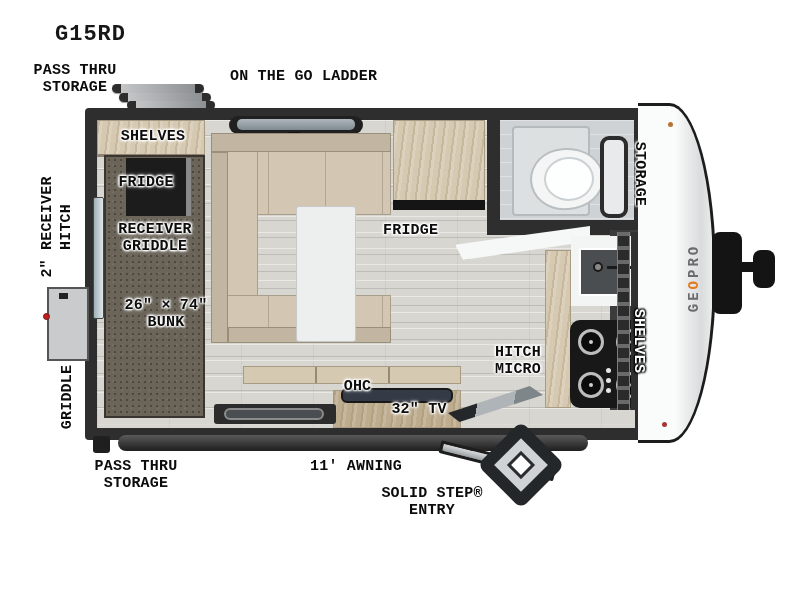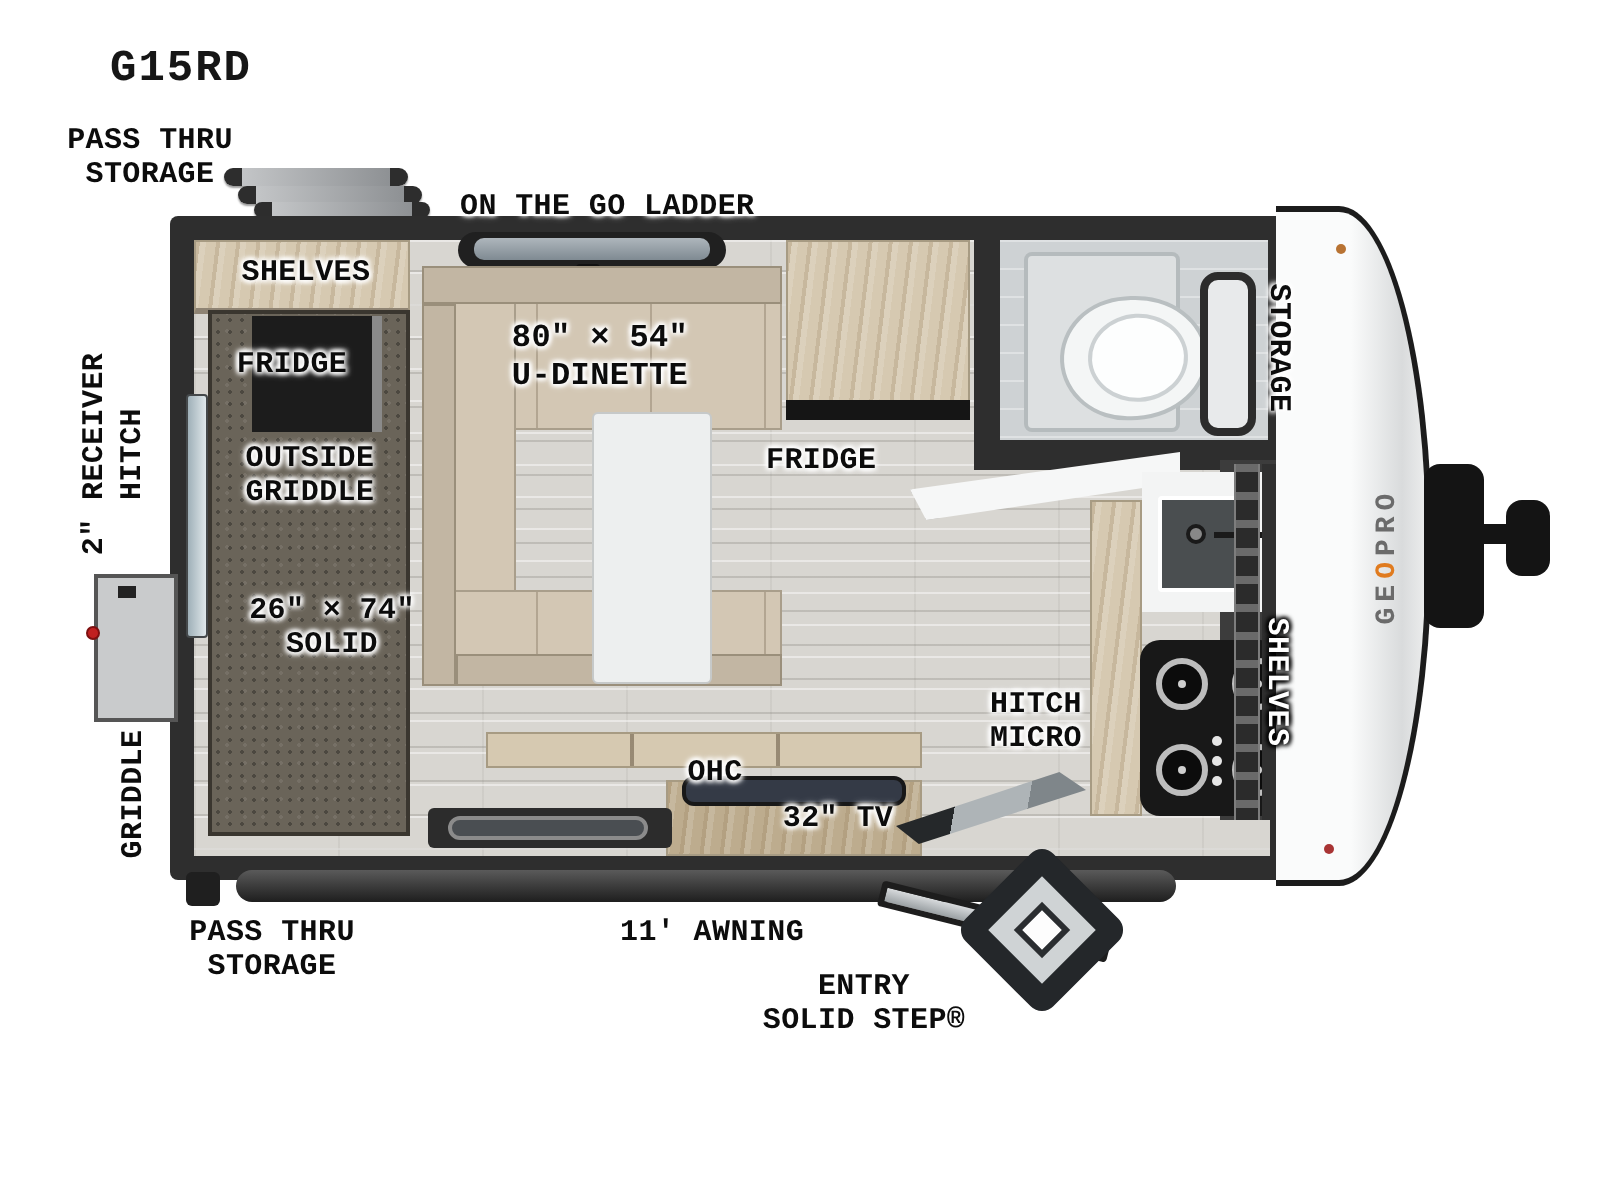--- a/index.html
+++ b/index.html
@@ -55,57 +55,53 @@
     <div>PASS THRU</div>
     <div>STORAGE</div>
   </div>
 
   <div>
     <div class="ladder-bar" style="left:112px;top:84px;width:92px;"></div>
     <div class="ladder-bar" style="left:119px;top:93px;width:92px;"></div>
     <div class="ladder-bar" style="left:127px;top:101px;width:88px;height:8px;"></div>
     <div class="ladder-bar" style="left:135px;top:108px;width:82px;height:8px;"></div>
   </div>
-  <div class="lbl" style="left:230px;top:95px;text-align:right;">ON THE GO LADDER</div>
+  <div class="lbl" style="left:230px;top:68px;text-align:right;">ON THE GO LADDER</div>
 
   <div class="abs wall" style="left:85px;top:108px;width:563px;height:332px;border-radius:4px 0 0 4px;"></div>
   <div class="abs floor" style="left:97px;top:120px;width:538px;height:308px;"></div>
 
   <div class="abs" style="left:93px;top:197px;width:9px;height:120px;background:linear-gradient(to right,#9fb0b8,#dfe7ea);border:1px solid #44484a;border-radius:2px;z-index:3;"></div>
 
   <div class="abs wood" style="left:97px;top:120px;width:108px;height:37px;border-bottom:3px solid #8f8474;z-index:2;"></div>
   <div class="lbl" style="left:108px;top:128px;width:90px;">SHELVES</div>
 
   <div class="abs carpet" style="left:104px;top:155px;width:101px;height:263px;z-index:2;"></div>
   <div class="abs" style="left:126px;top:158px;width:60px;height:58px;background:#1c1c1c;border-right:5px solid #8a8a8a;z-index:3;"></div>
   <div class="lbl" style="left:110px;top:174px;width:72px;">FRIDGE</div>
   <div class="lbl" style="left:105px;top:221px;width:100px;">
-    <div>OUTSIDE</div>
+    <div>RECEIVER</div>
     <div>GRIDDLE</div>
   </div>
   <div class="lbl" style="left:107px;top:297px;width:118px;">
     <div>26″ × 74″</div>
-    <div>SOLID</div>
+    <div>BUNK</div>
   </div>
 
   <div class="abs" style="left:229px;top:116px;width:134px;height:18px;background:#202020;border-radius:9px;z-index:3;"></div>
   <div class="abs" style="left:237px;top:119px;width:118px;height:11px;background:linear-gradient(#aeb6bc,#7f8a92);border-radius:5px;z-index:3;"></div>
   <div class="abs" style="left:288px;top:132px;width:12px;height:6px;background:#111;z-index:3;border-radius:2px;"></div>
 
   <div class="abs cushion" style="left:211px;top:133px;width:180px;height:82px;z-index:2;"></div>
   <div class="abs cushion" style="left:211px;top:133px;width:47px;height:210px;z-index:2;"></div>
   <div class="abs cushion" style="left:211px;top:295px;width:180px;height:48px;z-index:2;"></div>
   <div class="abs backrest" style="left:211px;top:133px;width:180px;height:19px;z-index:3;"></div>
   <div class="abs backrest" style="left:211px;top:152px;width:17px;height:191px;z-index:3;"></div>
   <div class="abs backrest" style="left:228px;top:327px;width:163px;height:16px;z-index:3;"></div>
   <div class="abs" style="left:296px;top:206px;width:58px;height:134px;background:#edefef;border:1px solid #c6c9c9;border-radius:3px;z-index:4;"></div>
-  <div class="lbl" style="left:238px;top:160px;width:124px;font-size:16px;line-height:19px;">
-    <div>80″ × 54″</div>
-    <div>U-DINETTE</div>
-  </div>
 
   <div class="abs wood" style="left:393px;top:120px;width:92px;height:88px;z-index:2;"></div>
   <div class="abs" style="left:393px;top:200px;width:92px;height:10px;background:#151515;z-index:3;"></div>
   <div class="lbl" style="left:383px;top:222px;">FRIDGE</div>
 
   <div class="abs wall" style="left:487px;top:120px;width:161px;height:115px;z-index:3;"></div>
   <div class="abs bathfloor" style="left:500px;top:120px;width:134px;height:100px;z-index:3;"></div>
   <div class="abs" style="left:512px;top:126px;width:78px;height:90px;background:#dde0e1;border:2px solid #b5bbbd;border-radius:4px;box-sizing:border-box;z-index:4;"></div>
   <div class="abs" style="left:530px;top:148px;width:74px;height:62px;background:#f4f6f6;border:2px solid #b9bfc1;border-radius:46% 50% 50% 46%/50% 50% 50% 50%;box-sizing:border-box;transform:rotate(-3deg);z-index:5;">
     <div class="abs" style="left:12px;top:7px;width:50px;height:44px;background:#fdfefe;border:2px solid #ccd1d3;border-radius:50%;box-sizing:border-box;"></div>
@@ -180,17 +176,17 @@
   </div>
   <div class="dot" style="left:43px;top:313px;width:7px;height:7px;background:#c02020;border:1px solid #7d1010;box-sizing:border-box;z-index:3;"></div>
   <div class="lbl rot-ccw" style="left:67px;top:397px;">GRIDDLE</div>
 
   <div class="lbl" style="left:85px;top:458px;width:102px;">
     <div>PASS THRU</div>
     <div>STORAGE</div>
   </div>
   <div class="lbl" style="left:262px;top:458px;margin-left:48px;">11′ AWNING</div>
   <div class="lbl" style="left:370px;top:485px;width:124px;">
+    <div>SOLID STEP®</div>
     <div>ENTRY</div>
-    <div>SOLID STEP®</div>
   </div>
 
 </div>
 
 </body></html>

